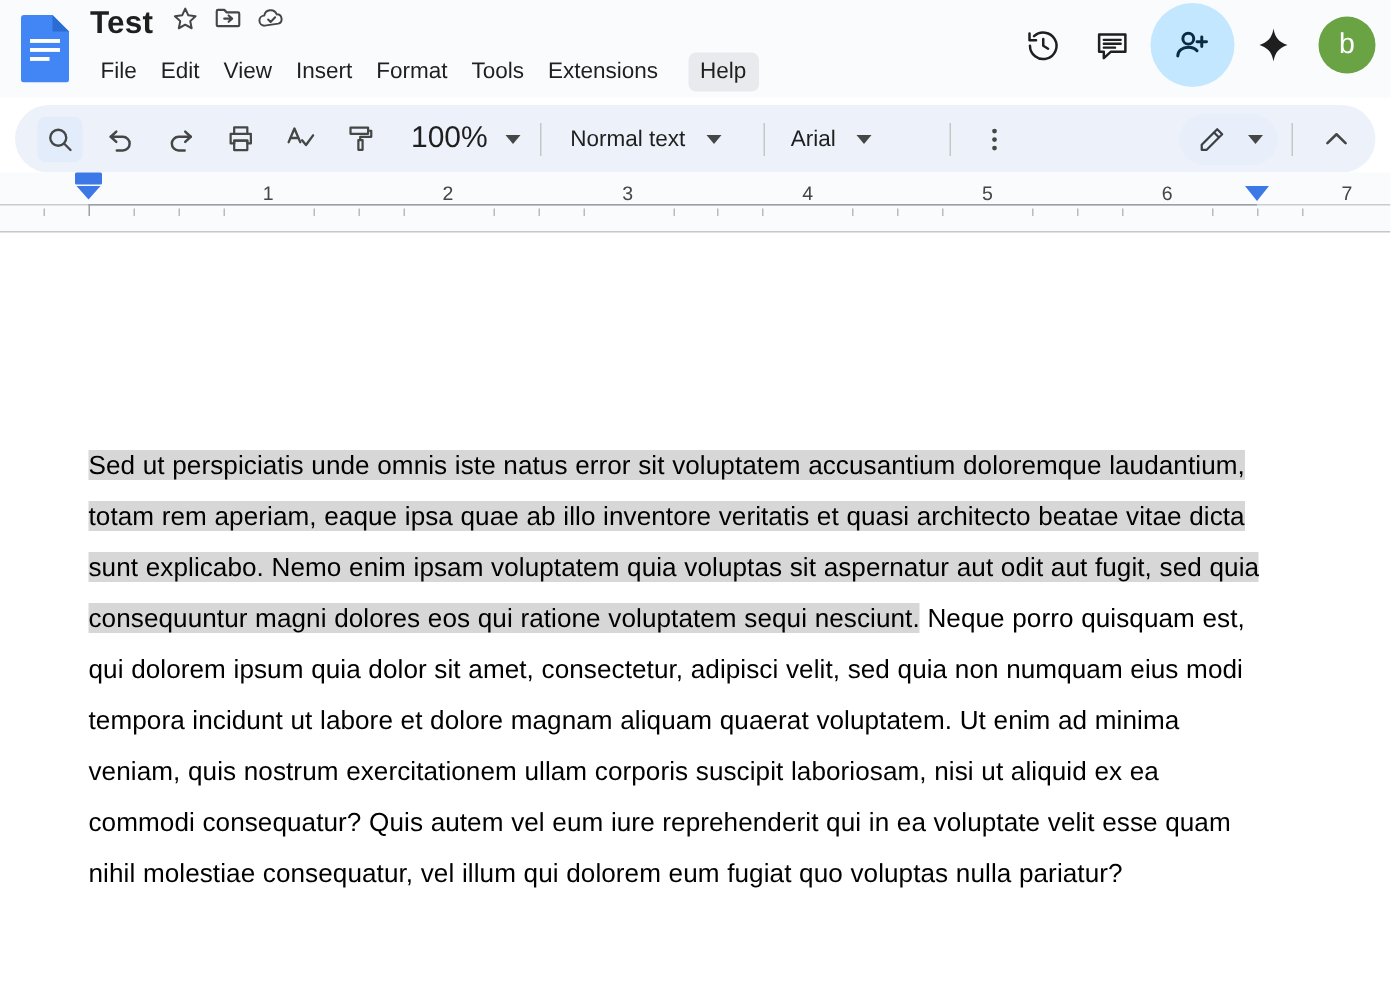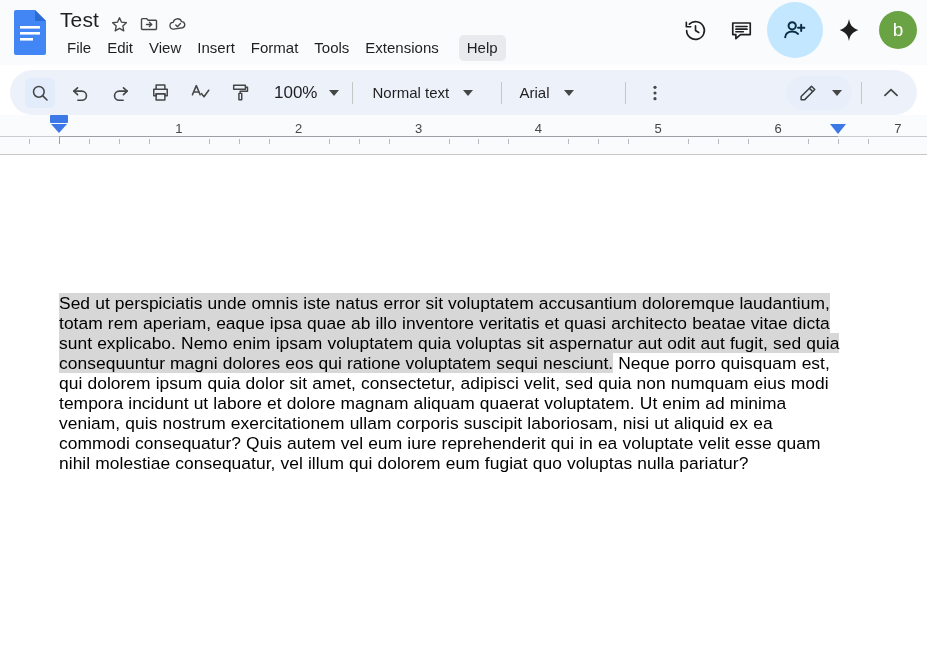--- a/index.html
+++ b/index.html
@@ -39,23 +39,24 @@
 
   .title-block {
     margin-left: 10px;
     margin-top: 2px;
     flex: 1 1 auto;
     min-width: 0;
   }
 
   .title-row {
     display: flex;
-    align-items: flex-end;
+    align-items: flex-start;
     height: 32px;
     gap: 9px;
+    font-weight: bold;
   }
 
   .doc-title {
     font-size: 21px;
     color: #1f1f1f;
     letter-spacing: 0.1px;
     line-height: 26px;
     white-space: nowrap;
     padding: 1px 2px;
     border-radius: 3px;
@@ -176,21 +177,21 @@
     display: flex;
     align-items: center;
     height: 30px;
     padding: 0 4px 0 8px;
     border-radius: 5px;
     cursor: pointer;
     gap: 12px;
     flex: 0 0 auto;
     margin-left: 6px;
   }
-  .zoom-ctl .lbl { font-size: 17px; color: #1f1f1f; }
+  .zoom-ctl .lbl { font-size: 20px; color: #1f1f1f; }
 
   .dd-ctl {
     display: flex;
     align-items: center;
     height: 30px;
     border-radius: 5px;
     cursor: pointer;
     flex: 0 0 auto;
   }
   .dd-ctl .lbl {
@@ -321,21 +322,21 @@
 
   .doc-body {
     position: absolute;
     left: 59px;
     top: 124px;
     width: 785px;
   }
 
   .doc-para {
     font-size: 17.4px;
-    line-height: 20px;
+    line-height: 34px;
     color: #000000;
     letter-spacing: 0.05px;
     word-spacing: 0.2px;
   }
 
   .sel {
     background: #d7d7d7;
     box-decoration-break: clone;
     -webkit-box-decoration-break: clone;
   }

